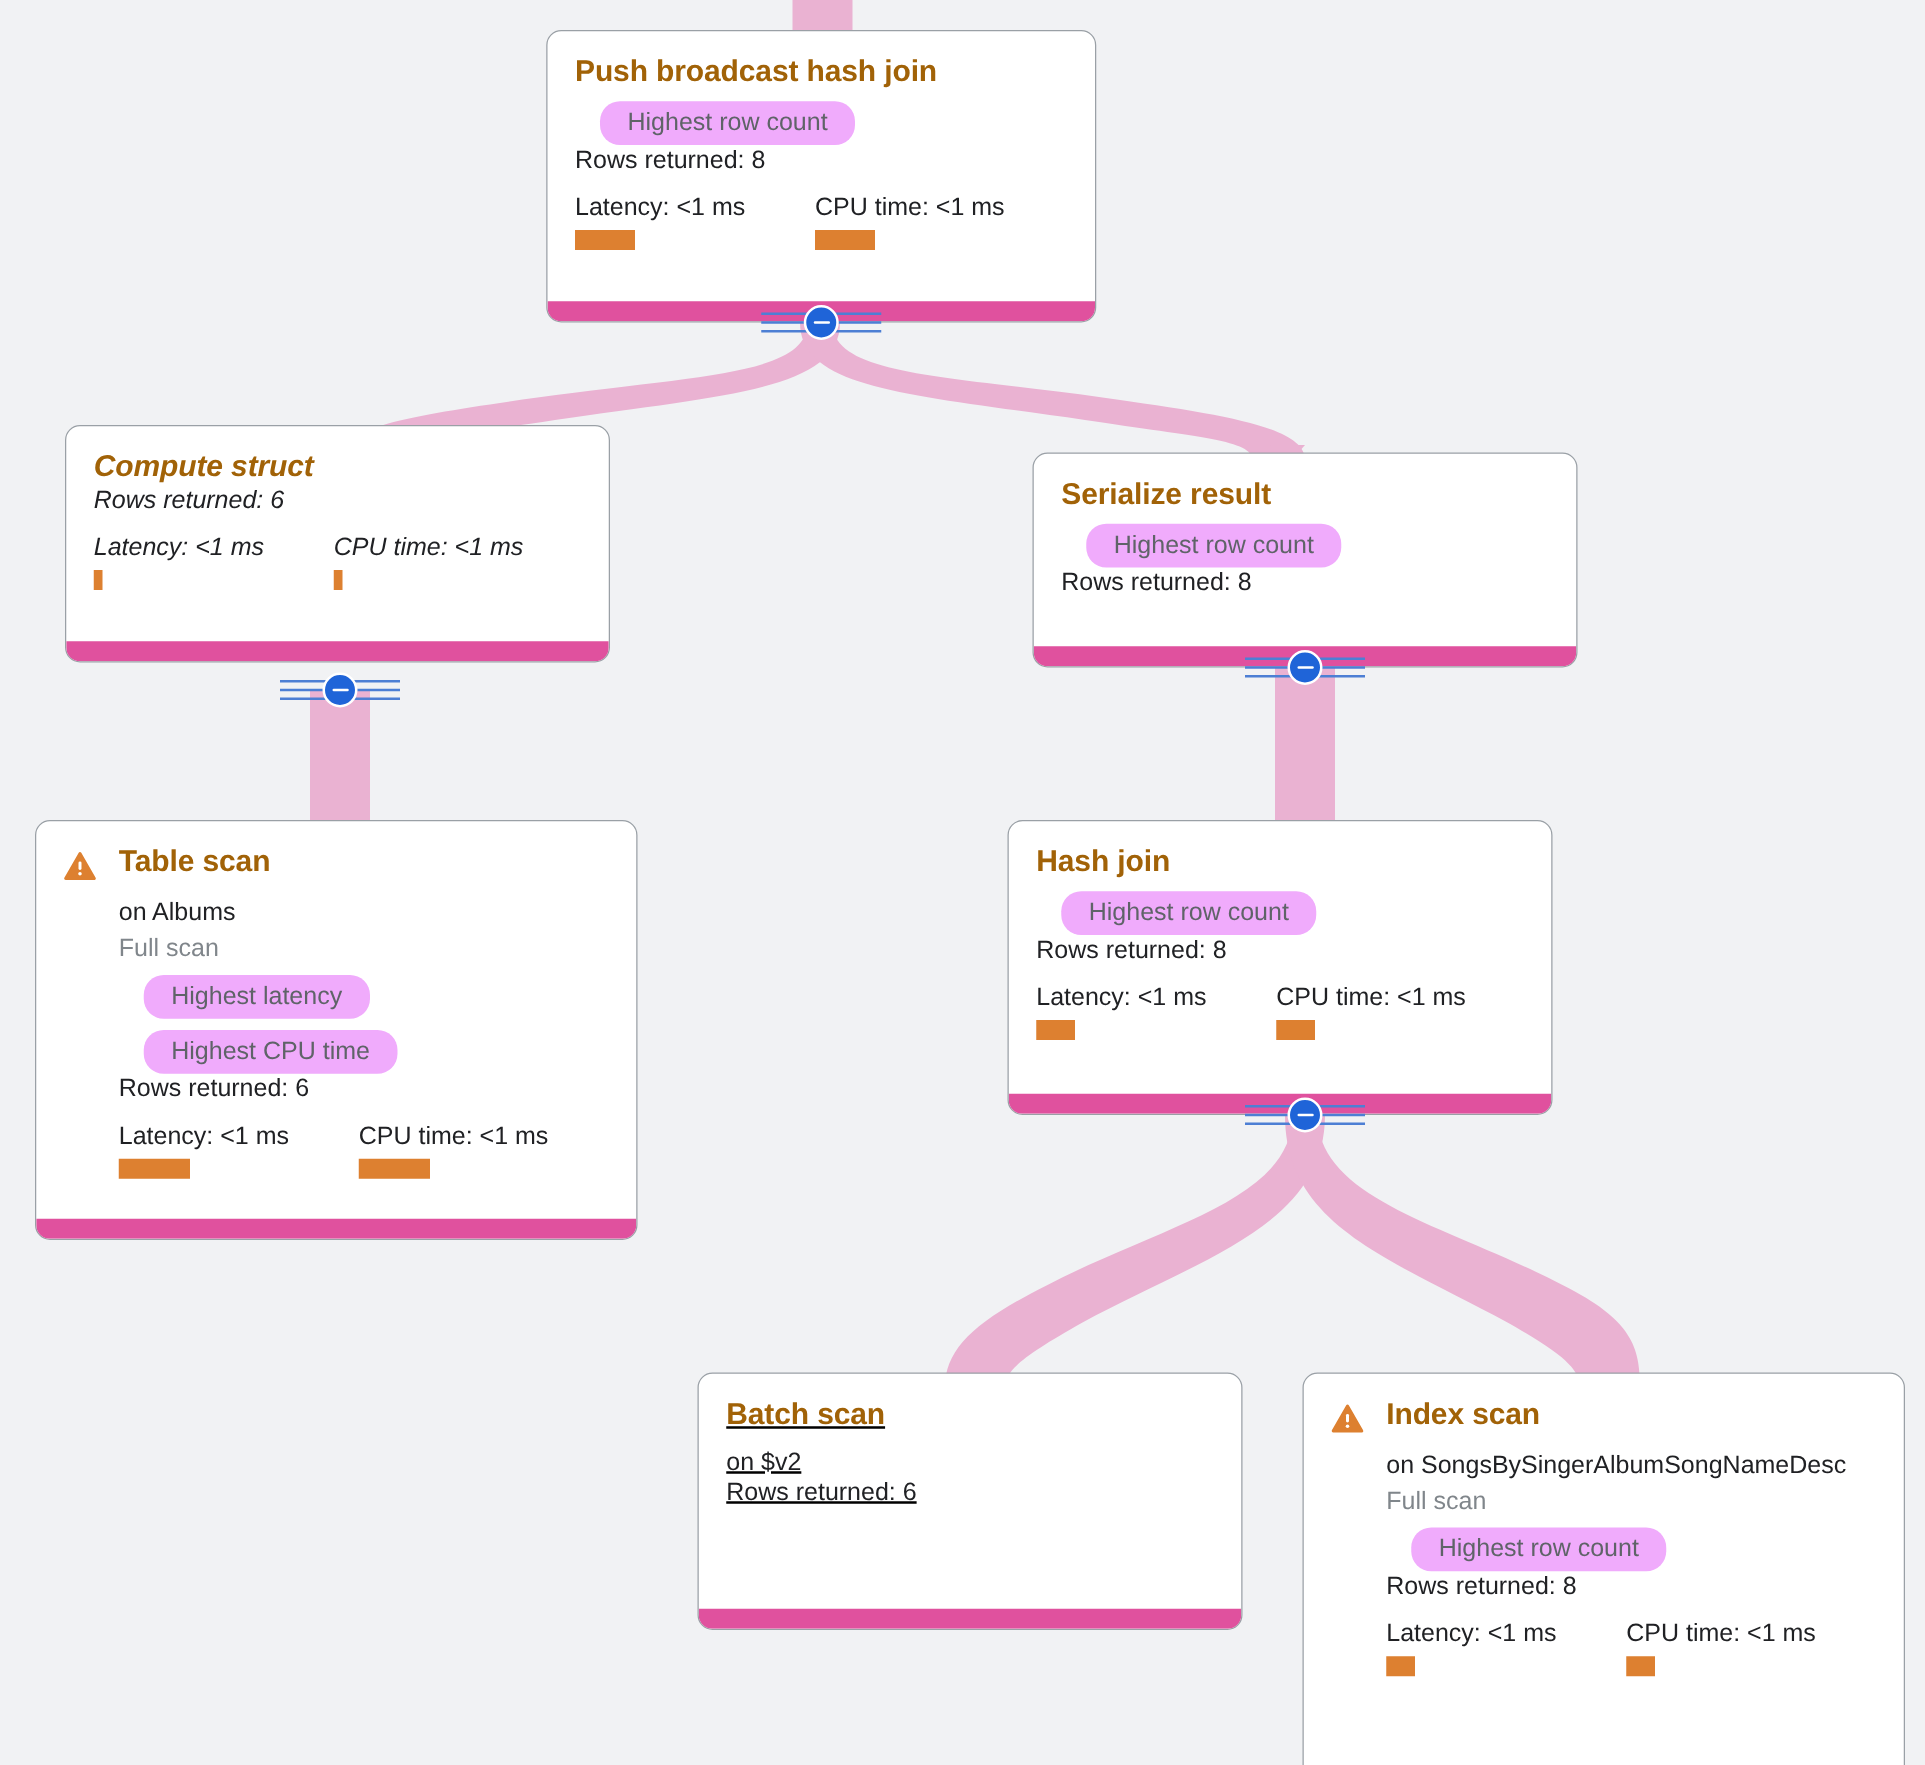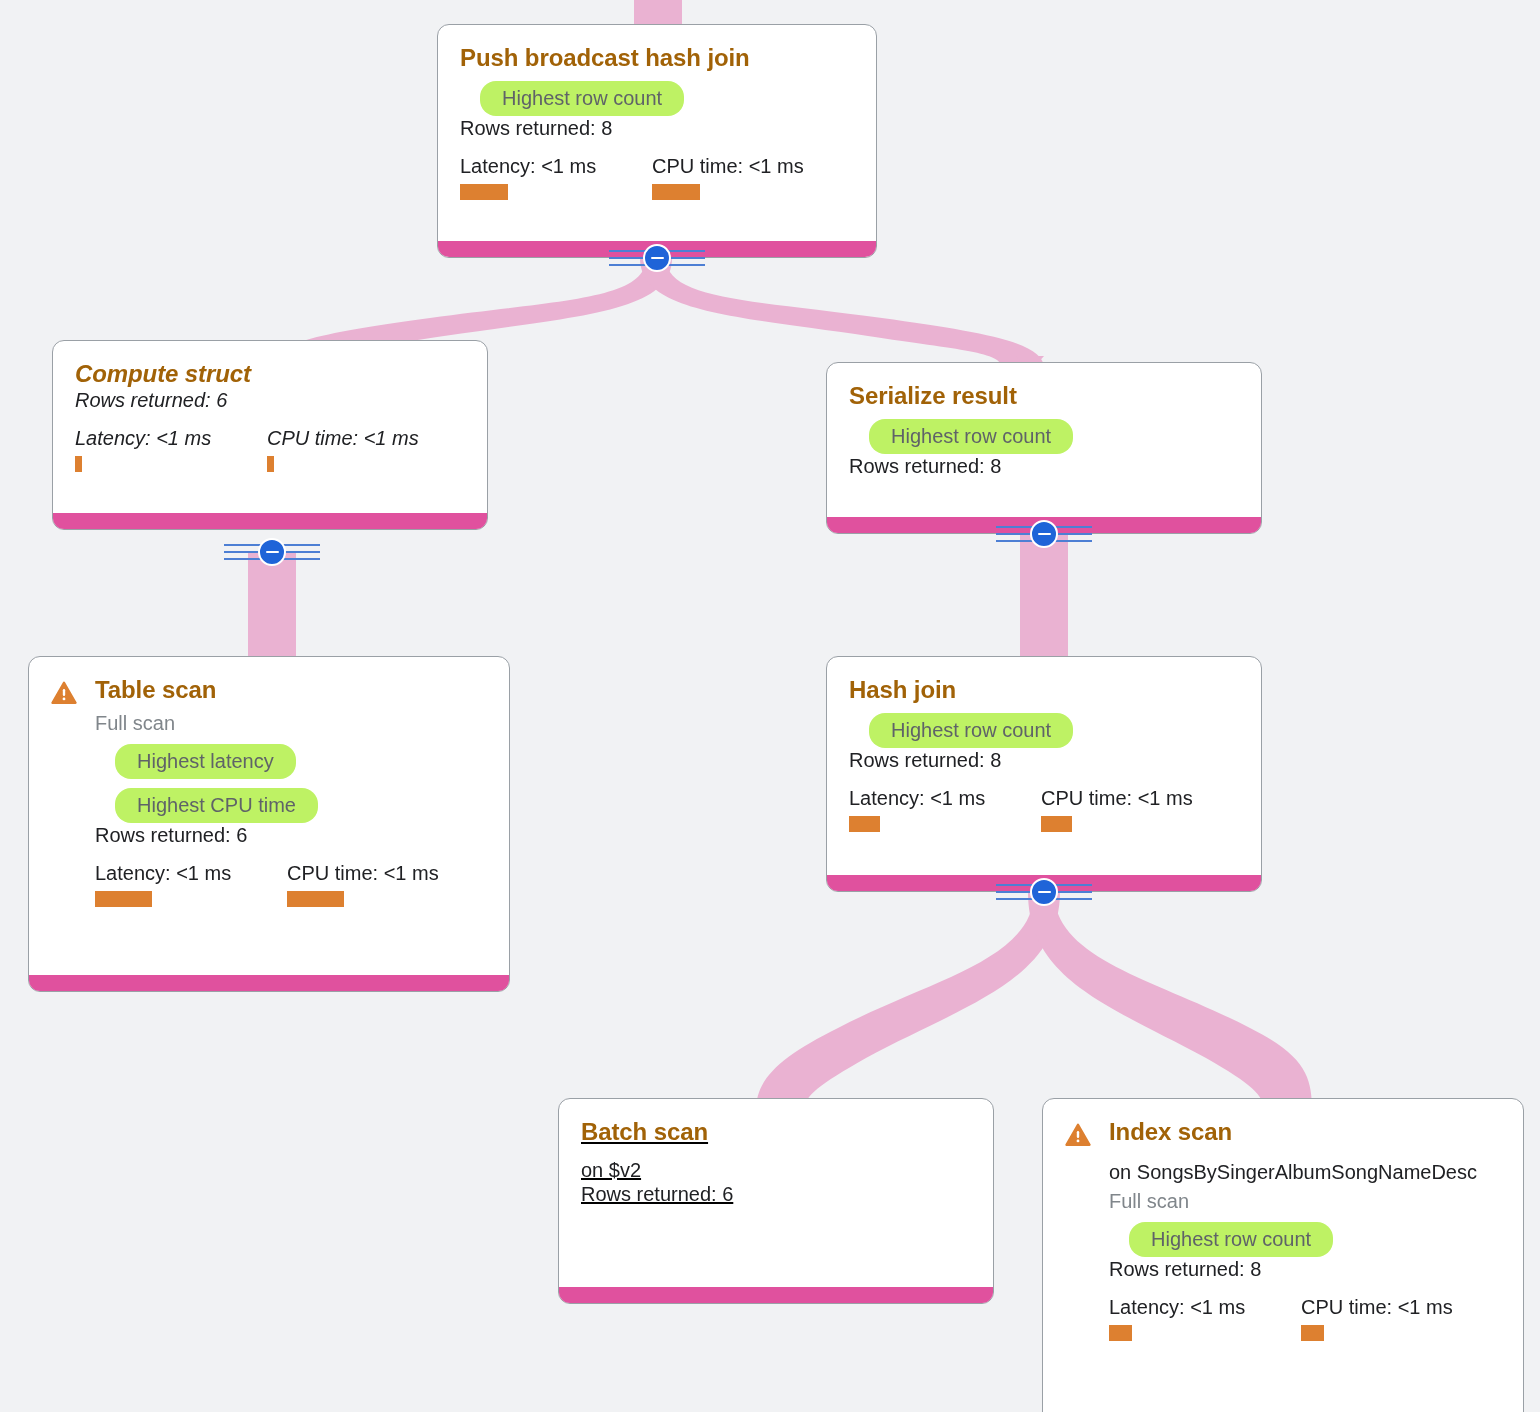--- a/index.html
+++ b/index.html
@@ -67,21 +67,21 @@
     margin-top: 12px;
     line-height: 1.2;
     white-space: nowrap;
   }
   .sub-line.muted {
     color: #80868b;
     margin-top: 5px;
   }
   .pill {
     display: inline-block;
-    background: #bef264;
+    background: #f0abfc;
     color: #5f6368;
     font-size: 20px;
     border-radius: 16px;
     padding: 5px 22px 6px 22px;
     margin-top: 9px;
     margin-left: 20px;
     line-height: 1.2;
     white-space: nowrap;
   }
   .rows-line {
@@ -303,20 +303,21 @@
     <div class="node-body with-icon">
       <div class="title-row">
         <svg class="warn-icon" viewBox="0 0 24 24">
           <path d="M12 2.6 L22.6 21 H1.4 Z" fill="#dd8030" stroke="#dd8030" stroke-width="2.2" stroke-linejoin="round"></path>
           <rect x="10.9" y="8.4" width="2.2" height="6.4" rx="1.1" fill="#ffffff"></rect>
           <circle cx="12" cy="17.5" r="1.3" fill="#ffffff"></circle>
         </svg>
         <div class="node-title">Table scan</div>
       </div>
       <div class="content-indent indented">
+        <div class="sub-line">on Albums</div>
         <div class="sub-line muted">Full scan</div>
         <div>
           <span class="pill">Highest latency</span>
           <span class="pill">Highest CPU time</span>
         </div>
         <div class="rows-line">Rows returned: 6</div>
         <div class="metrics">
           <div class="metric" style="width:192px;">
             <div class="metric-label">Latency: &lt;1 ms</div>
             <div class="metric-bar" style="width:57px;"></div>
@@ -324,21 +325,21 @@
           <div class="metric">
             <div class="metric-label">CPU time: &lt;1 ms</div>
             <div class="metric-bar" style="width:57px;"></div>
           </div>
         </div>
       </div>
     </div>
     <div class="footer-bar"></div>
   </div>
 
-  <div class="node" style="left:826px; top:656px; width:436px; height:236px;">
+  <div class="node" style="left:806px; top:656px; width:436px; height:236px;">
     <div class="node-body">
       <div class="title-row">
         <div class="node-title">Hash join</div>
       </div>
       <div class="content-indent">
         <span class="pill">Highest row count</span>
         <div class="rows-line">Rows returned: 8</div>
         <div class="metrics">
           <div class="metric" style="width:192px;">
             <div class="metric-label">Latency: &lt;1 ms</div>

